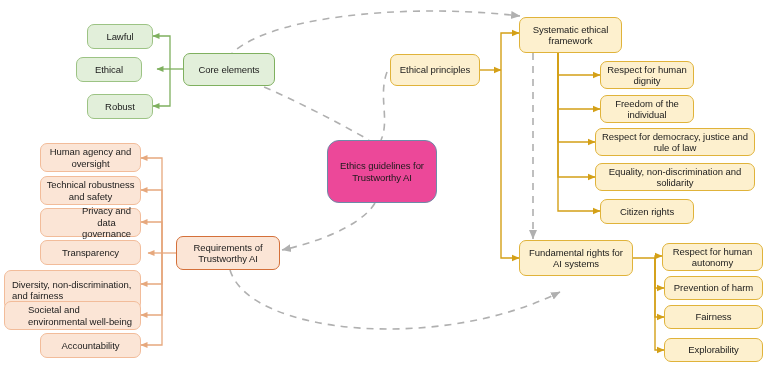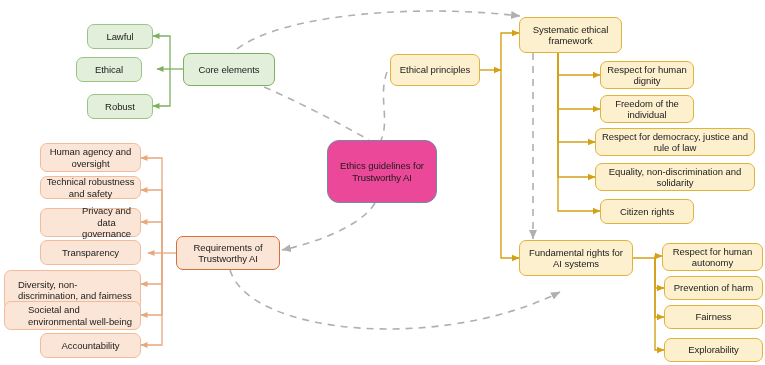--- a/index.html
+++ b/index.html
@@ -95,27 +95,27 @@
   <div class="node green" style="left:87px;top:24px;width:66px;height:25px;">Lawful</div>
 
   <div class="node green" style="left:76px;top:57px;width:66px;height:25px;">Ethical</div>
 
   <div class="node green" style="left:87px;top:94px;width:66px;height:25px;">Robust</div>
 
   <div class="node green-strong" style="left:183px;top:53px;width:92px;height:33px;">Core elements</div>
 
   <div class="node peach" style="left:40px;top:143px;width:101px;height:29px;">Human agency and oversight</div>
 
-  <div class="node peach" style="left:40px;top:176px;width:101px;height:23px;">Technical robustness and safety</div>
+  <div class="node peach" style="left:40px;top:176px;width:101px;height:29px;">Technical robustness and safety</div>
 
   <div class="node peach" style="left:40px;top:208px;width:101px;height:29px;padding-left:36px;">Privacy and data governance</div>
 
   <div class="node peach" style="left:40px;top:240px;width:101px;height:25px;">Transparency</div>
 
-  <div class="node peach" style="left:4px;top:270px;width:137px;height:40px;justify-content:flex-start;text-align:left;padding-left:13px;">Diversity, non-discrimination, and fairness</div>
+  <div class="node peach" style="left:4px;top:270px;width:137px;height:40px;justify-content:flex-start;text-align:left;padding-left:7px;">Diversity, non-discrimination, and fairness</div>
 
   <div class="node peach" style="left:4px;top:301px;width:137px;height:29px;justify-content:flex-start;text-align:left;padding-left:23px;">Societal and environmental well-being</div>
 
   <div class="node peach" style="left:40px;top:333px;width:101px;height:25px;">Accountability</div>
 
   <div class="node peach-strong" style="left:176px;top:236px;width:104px;height:34px;">Requirements of Trustworthy AI</div>
 
   <div class="node blue" style="left:319px;top:140px;width:110px;height:63px;">Ethics guidelines for Trustworthy AI</div>
 
   <div class="node yellow" style="left:390px;top:54px;width:90px;height:32px;">Ethical principles</div>

